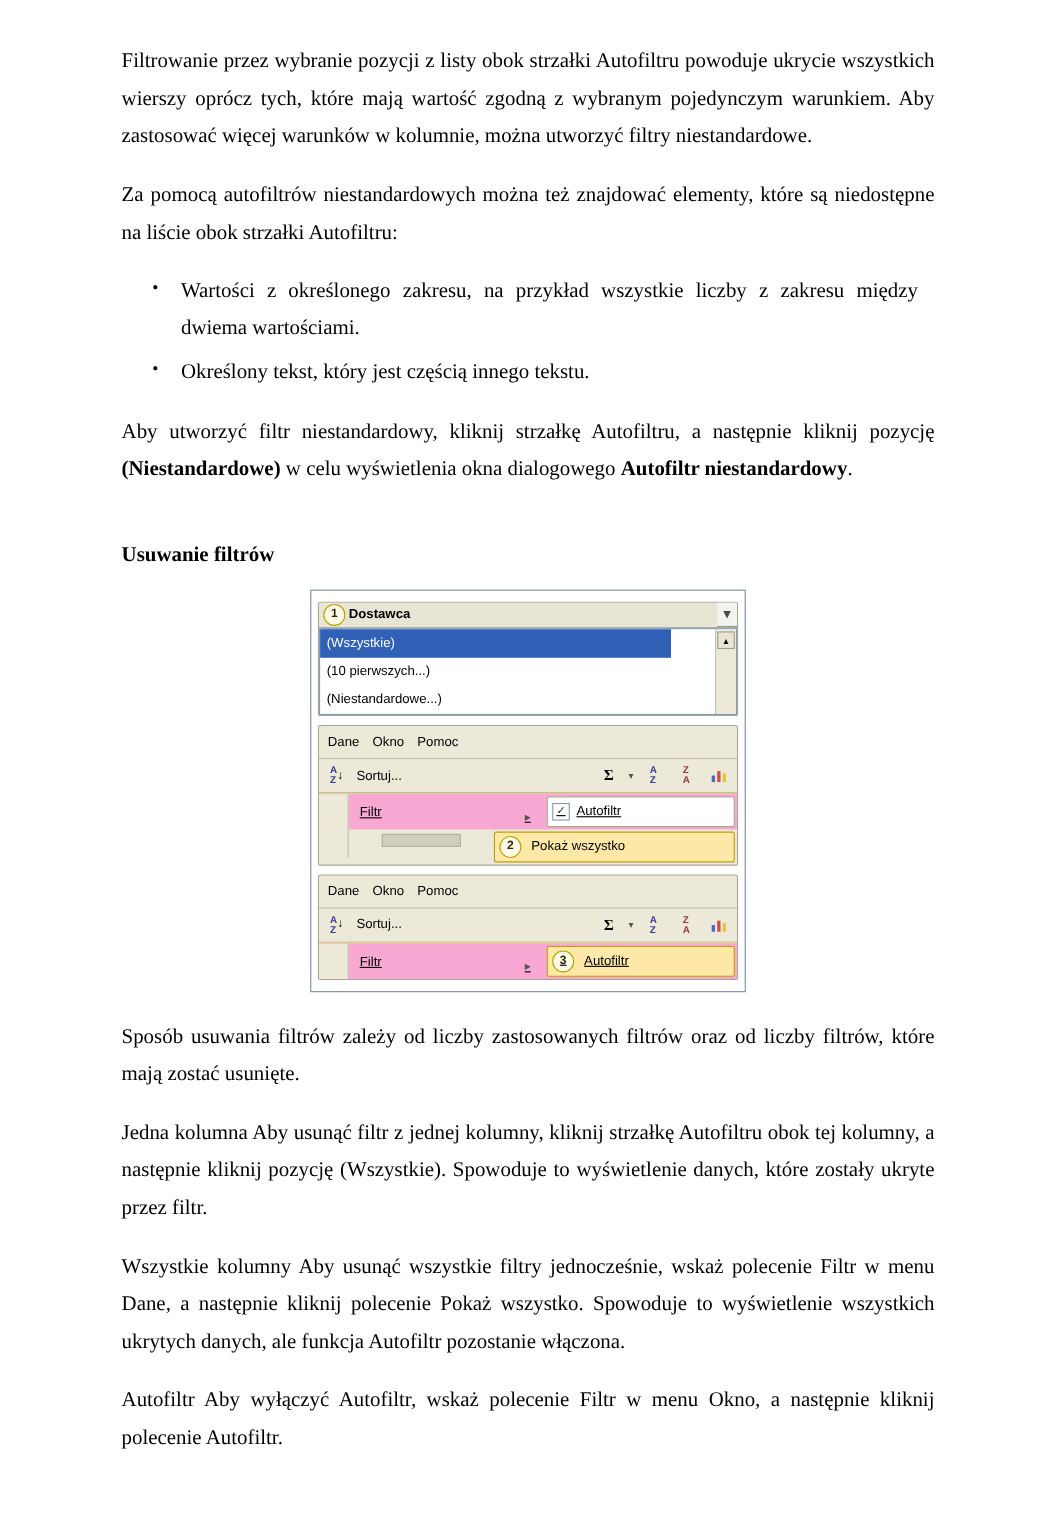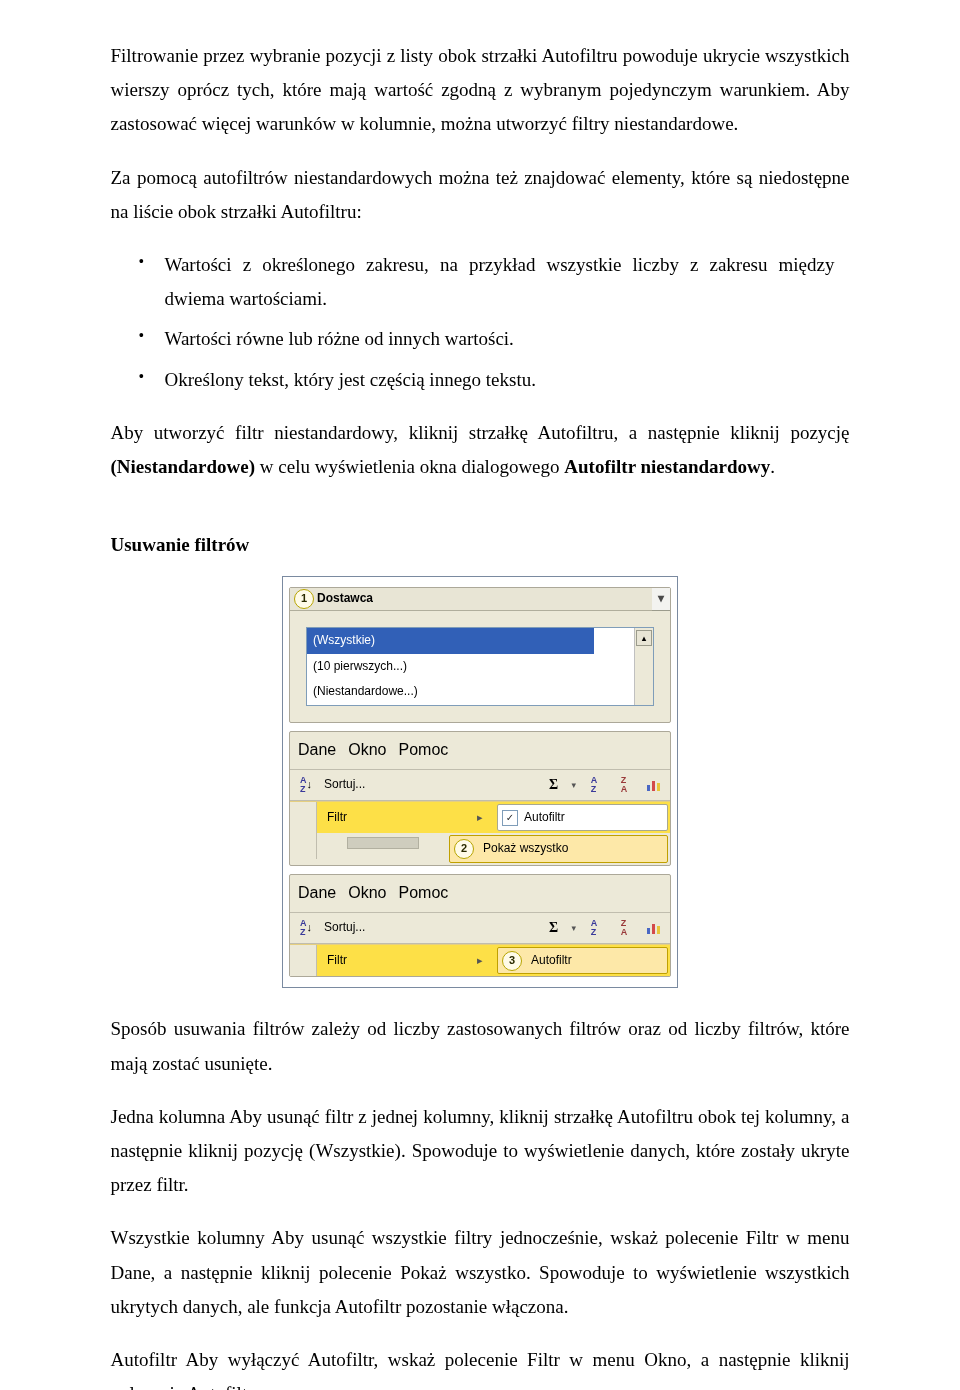--- a/index.html
+++ b/index.html
@@ -8,30 +8,30 @@
 ul.bul{list-style:none;padding:0;margin:0 15px 18px 0;}
 ul.bul li{position:relative;padding-left:54px;margin-bottom:6px;text-align:justify;}
 ul.bul li::before{content:"•";position:absolute;left:28px;top:0;font-size:16px;}
 .section-head{font-weight:bold;margin:44px 0 14px 0;}
 .figure-wrap{display:flex;justify-content:center;margin:8px 0 24px 0;}
 .figure{width:390px;border:1px solid #7a8aa0;background:#fff;padding:2px;}
 .panel{background:#ece9d8;border:1px solid #aca899;margin:8px 4px;font-family:Tahoma,Arial,sans-serif;font-size:12px;color:#000;border-radius:2px;}
 .drop-btn{width:18px;background:#f3f3f0;border:1px solid #9b9b8c;border-left:none;border-top:none;border-right:none;display:flex;align-items:center;justify-content:center;color:#4a4a4a;}
 .callout{width:18px;height:18px;border-radius:50%;background:#fffbe8;border:1px solid #b7a400;display:inline-flex;align-items:center;justify-content:center;font-weight:bold;font-family:Tahoma,Arial,sans-serif;font-size:11px;color:#2a2a00;margin-right:3px;}
 .panel1 .head-row{background:#e8e5d5;display:flex;align-items:center;padding-left:4px;height:22px;border-bottom:1px solid #b0ae9c;font-weight:bold;}
-.panel1 .listbox{background:#fff;border:1px solid #7f9db9;margin:16px;display:flex;gap:40px;}
+.panel1 .listbox{background:#fff;border:1px solid #7f9db9;margin:0;display:flex;gap:40px;}
 .panel1 .listbox .items{flex:1;}
 .panel1 .listbox .scroll{width:18px;background:#ece9d8;border-left:1px solid #c0c0c0;display:flex;flex-direction:column;align-items:center;}
 .panel1 .scroll .up{width:14px;height:14px;background:#e8e5d5;border:1px solid #9b9b8c;margin-top:2px;display:flex;align-items:center;justify-content:center;font-size:9px;}
 .panel1 .li{padding:2px 6px;}
 .panel1 .li.sel{background:#3160b7;color:#fff;}
-.menubar{display:flex;gap:12px;padding:4px 8px;font-family:Tahoma,Arial,sans-serif;font-size:16px;border-bottom:1px solid #c0bdae;}
+.menubar{display:flex;gap:12px;padding:4px 8px;font-family:Tahoma,Arial,sans-serif;font-size:12px;border-bottom:1px solid #c0bdae;}
 .toolbar{display:flex;align-items:center;gap:6px;padding:2px 4px;border-bottom:1px solid #c0bdae;height:26px;}
 .tbtn{width:22px;height:22px;display:inline-flex;align-items:center;justify-content:center;border:1px solid transparent;border-radius:2px;font-size:11px;}
-.row-filter{display:flex;align-items:center;background:#fde047;border-top:1px solid #e5cf80;}
+.row-filter{display:flex;align-items:flex-end;background:#f9a8d4;border-top:1px solid #e5cf80;text-decoration:underline;}
 .iconcol{width:26px;align-self:stretch;background:#ece9d8;border-right:1px solid #c0bdae;}
 .row-filter .lbl{flex:0 0 140px;padding:4px 10px;color:#000;font-family:Tahoma,Arial,sans-serif;font-size:12px;}
 .row-filter .arrow{width:14px;color:#555;padding-right:6px;font-size:11px;}
 .submenu{display:flex;align-items:center;flex:1;background:#fff;border:1px solid #a8a890;border-radius:2px;margin:2px 2px 2px 0;padding:2px 4px;font-family:Tahoma,Arial,sans-serif;font-size:12px;gap:6px;}
 .submenu.sel{background:#fde8a8;border-color:#c0a000;}
 .chk{width:14px;height:14px;border:1px solid #7f9db9;background:#fff;display:inline-flex;align-items:center;justify-content:center;font-size:10px;color:#2a2a2a;}
 .sigma{font-family:"Times New Roman",serif;font-size:14px;font-weight:bold;}
 .sortAZ{font-size:9px;line-height:1;font-weight:bold;color:#3a3a9a;}
 .sortZA{font-size:9px;line-height:1;font-weight:bold;color:#9a3a3a;}
 .bar-icon svg{display:block;}
@@ -41,21 +41,20 @@
 </style>
 </head>
 <body>
 
 <div class="page">
   <p class="justify">Filtrowanie przez wybranie pozycji z listy obok strzałki Autofiltru powoduje ukrycie wszystkich wierszy oprócz tych, które mają wartość zgodną z wybranym pojedynczym warunkiem. Aby zastosować więcej warunków w kolumnie, można utworzyć filtry niestandardowe.</p>
   <p class="justify">Za pomocą autofiltrów niestandardowych można też znajdować elementy, które są niedostępne na liście obok strzałki Autofiltru:</p>
 
   <ul class="bul">
     <li>Wartości z określonego zakresu, na przykład wszystkie liczby z zakresu między dwiema wartościami.</li>
-    <li>Wartości równe lub różne od innych wartości.</li>
     <li>Określony tekst, który jest częścią innego tekstu.</li>
   </ul>
 
   <p class="justify">
     <span>Aby utworzyć filtr niestandardowy, kliknij strzałkę Autofiltru, a następnie kliknij pozycję </span><span class="bold">(Niestandardowe)</span><span> w celu wyświetlenia okna dialogowego </span><span class="bold">Autofiltr niestandardowy</span><span>.</span>
   </p>
 
   <div class="section-head">Usuwanie filtrów</div>
 
   <div class="figure-wrap">

